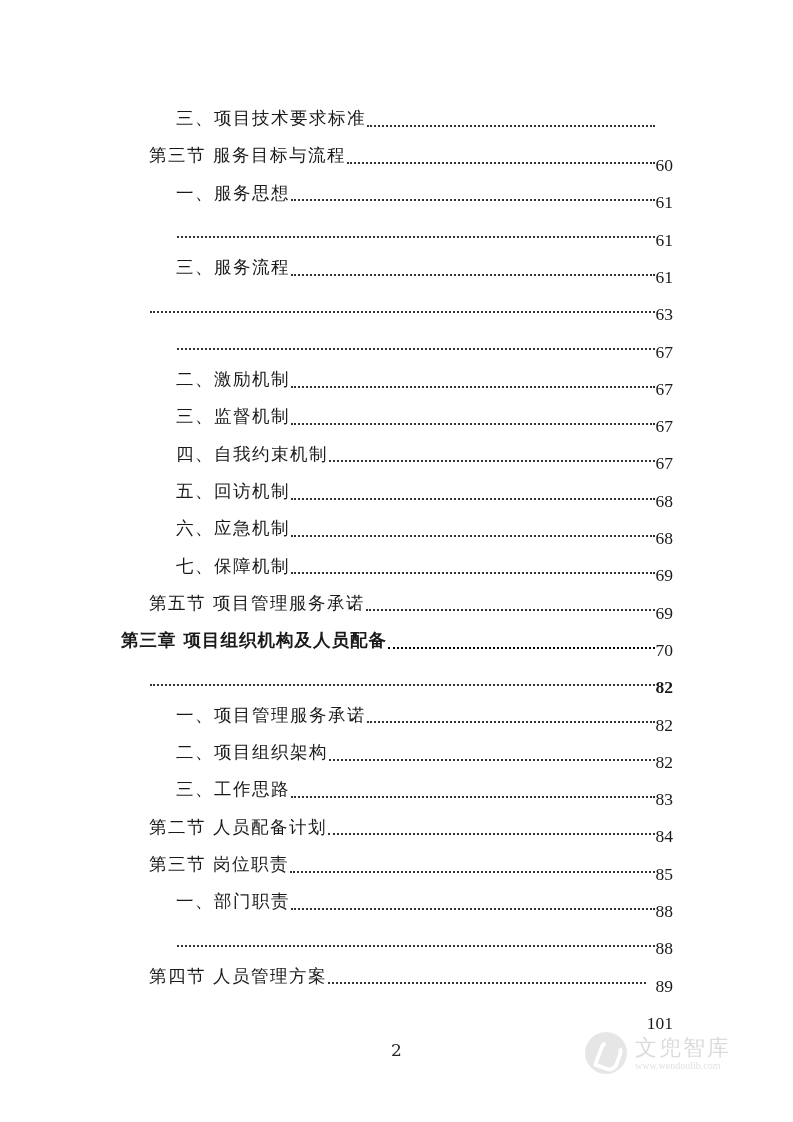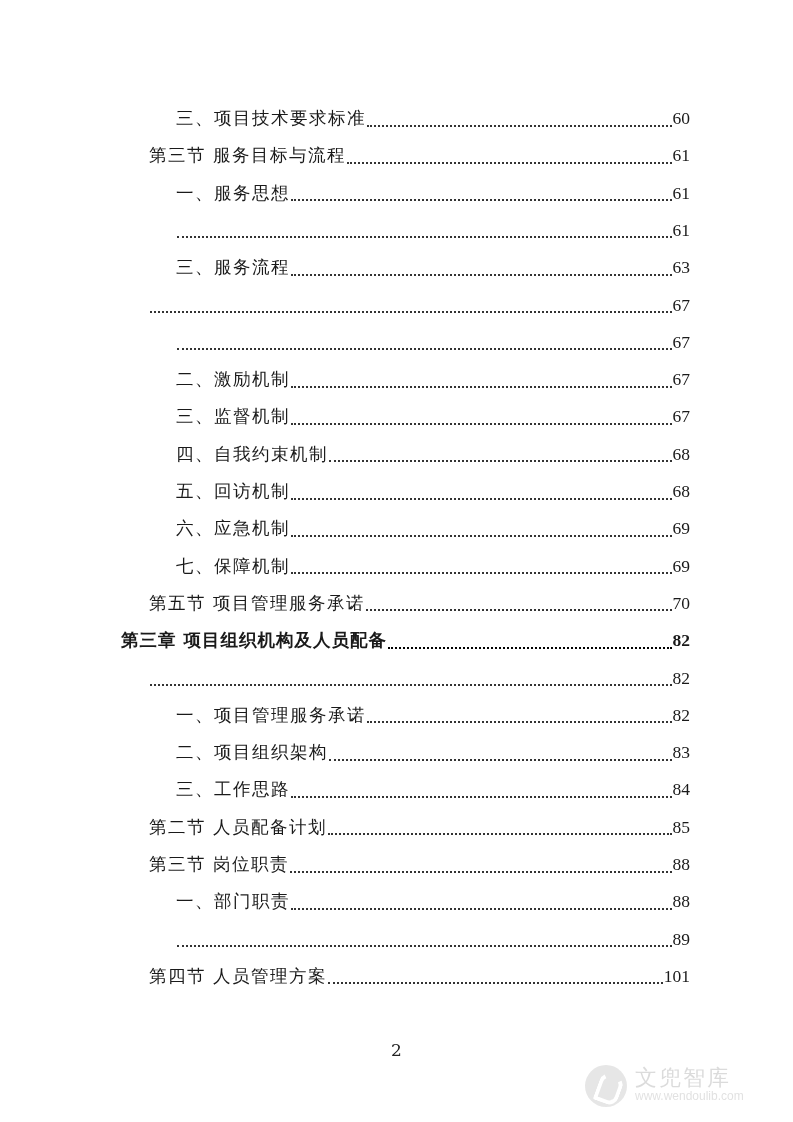--- a/index.html
+++ b/index.html
@@ -3,24 +3,24 @@
 <meta charset="utf-8">
 <style>
   html, body { margin: 0; padding: 0; background: #ffffff; }
   body {
     width: 793px; height: 1122px; position: relative; overflow: hidden;
     font-family: "DejaVu Serif", "Liberation Serif", serif;
     color: #1a1a1a;
   }
   .toc { position: absolute; left: 0; top: 100px; width: 793px; }
   .toc-row {
-    position: absolute; display: flex; align-items: flex-end;
+    position: absolute; display: flex; align-items: flex-start;
     height: 37px; line-height: 37px;
     font-size: 17.5px; letter-spacing: 1.5px;
-    right: 103px;
+    right: 120px;
     font-family: "DejaVu Sans", "Liberation Sans", sans-serif;
   }
   .toc-row.level-0 { left: 121px; font-weight: bold; letter-spacing: 1px; }
   .toc-row.level-1 { left: 149px; }
   .toc-row.level-2 { left: 176px; }
   .toc-label { white-space: nowrap; flex: 0 0 auto; }
   .toc-leader {
     flex: 1 1 auto; margin: 0 1px; overflow: hidden; white-space: nowrap;
     border-bottom: 2px dotted #333; height: 0; align-self: center;
     transform: translateY(7px);
@@ -29,40 +29,40 @@
   .toc-page {
     flex: 0 0 auto; letter-spacing: 0;
     font-family: Liberation Serif, serif;
     margin-top: 47px;
   }
   .page-number {
     position: absolute; top: 1040px; left: 0; width: 793px; text-align: center;
     font-family: "DejaVu Serif", "Liberation Serif", serif; font-size: 17px; color: #222;
   }
   .watermark {
-    position: absolute; left: 585px; top: 1065px; width: 170px; height: 55px;
-    opacity: 0.35; display: flex; align-items: flex-start;
+    position: absolute; left: 585px; top: 1025px; width: 170px; height: 55px;
+    opacity: 0.35; display: flex; align-items: center;
   }
   .wm-logo {
     width: 42px; height: 42px; border-radius: 50%; background: #b8b8b8;
     position: relative; flex: 0 0 auto;
   }
   .wm-logo::after {
     content: ""; position: absolute; left: 12px; top: 9px; width: 16px; height: 22px;
     border: 4px solid #fff; border-radius: 10px 10px 10px 2px; transform: rotate(20deg);
     border-top-color: transparent;
   }
   .wm-text { margin-left: 8px; display: flex; flex-direction: column; }
   .wm-title {
     font-family: "DejaVu Sans", "Liberation Sans", sans-serif;
     font-size: 22px; color: #999; letter-spacing: 2px; line-height: 26px;
   }
   .wm-url {
-    font-family: Liberation Sans, sans-serif;
-    font-size: 12px; color: #aaa; line-height: 10px;
+    font-family: Liberation Serif, serif;
+    font-size: 10px; color: #aaa; line-height: 10px;
   }
 </style>
 </head>
 <body>
 
 <div class="toc">
   <div class="toc-row level-2" style="top:0px">
     <span class="toc-label">三、项目技术要求标准</span>
     <span class="toc-leader"></span>
     <span class="toc-page">60</span>

